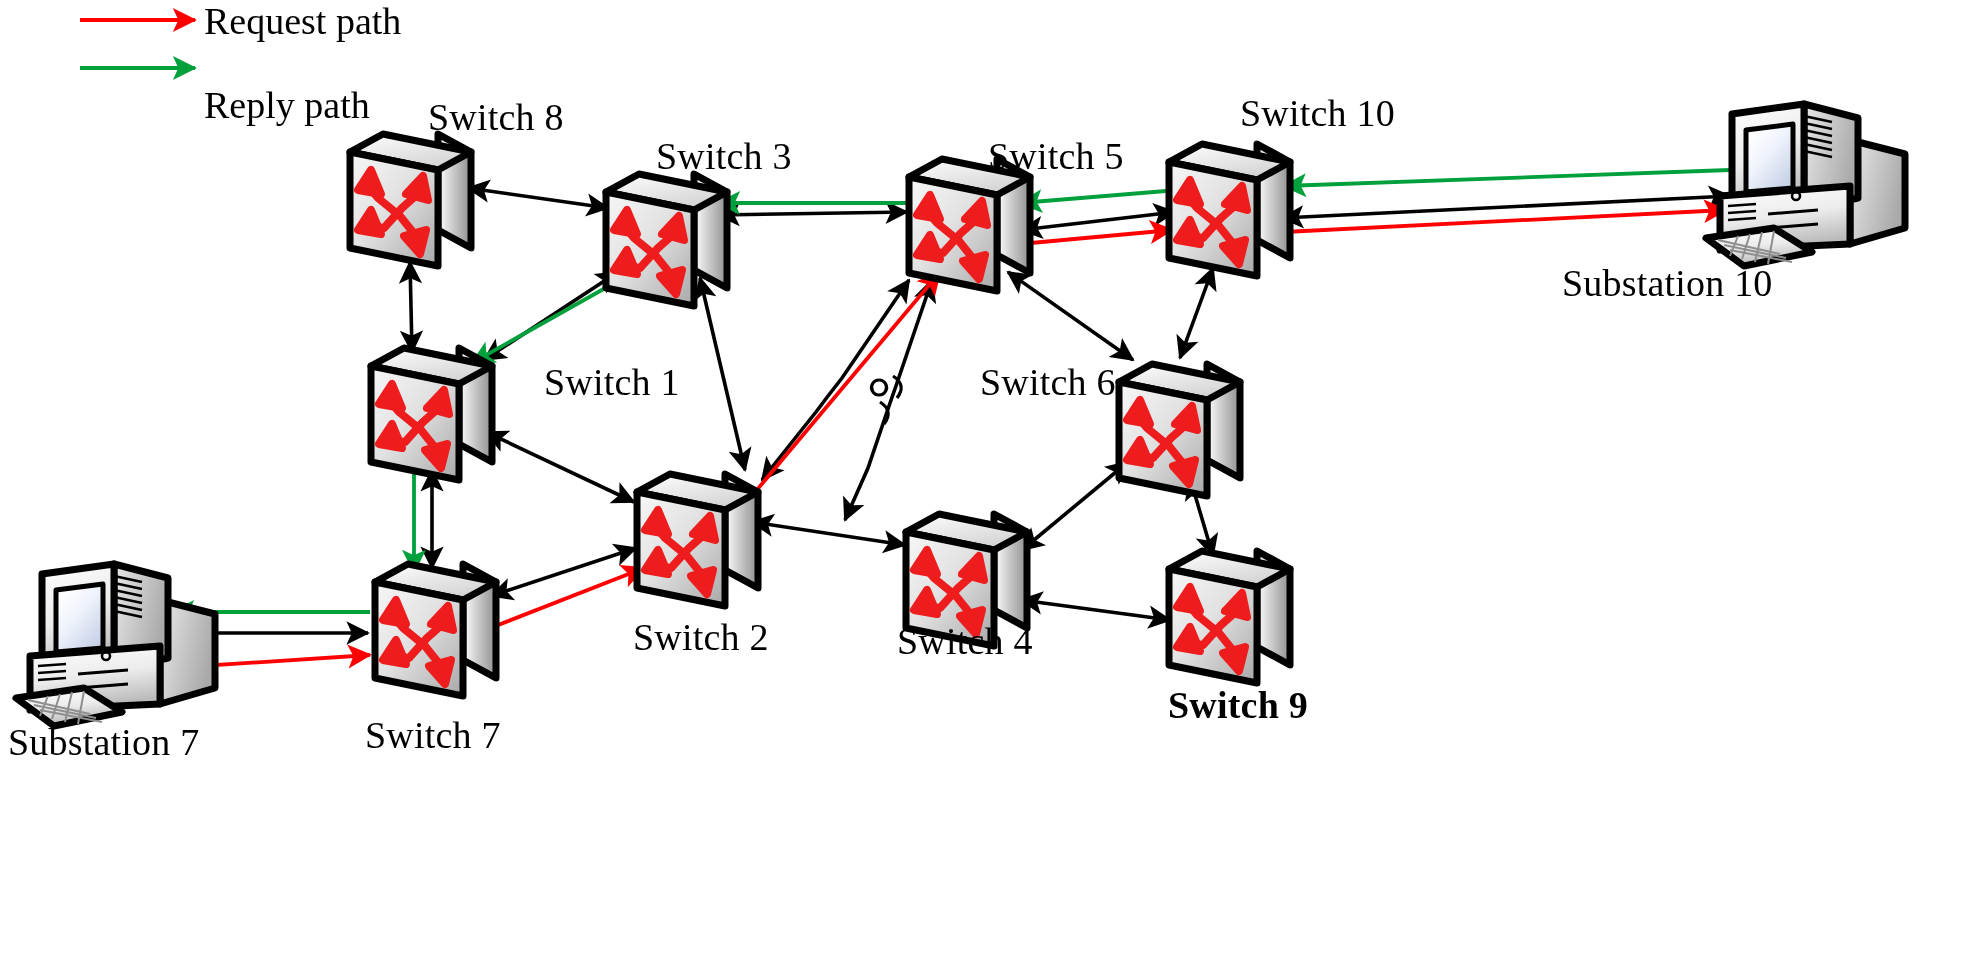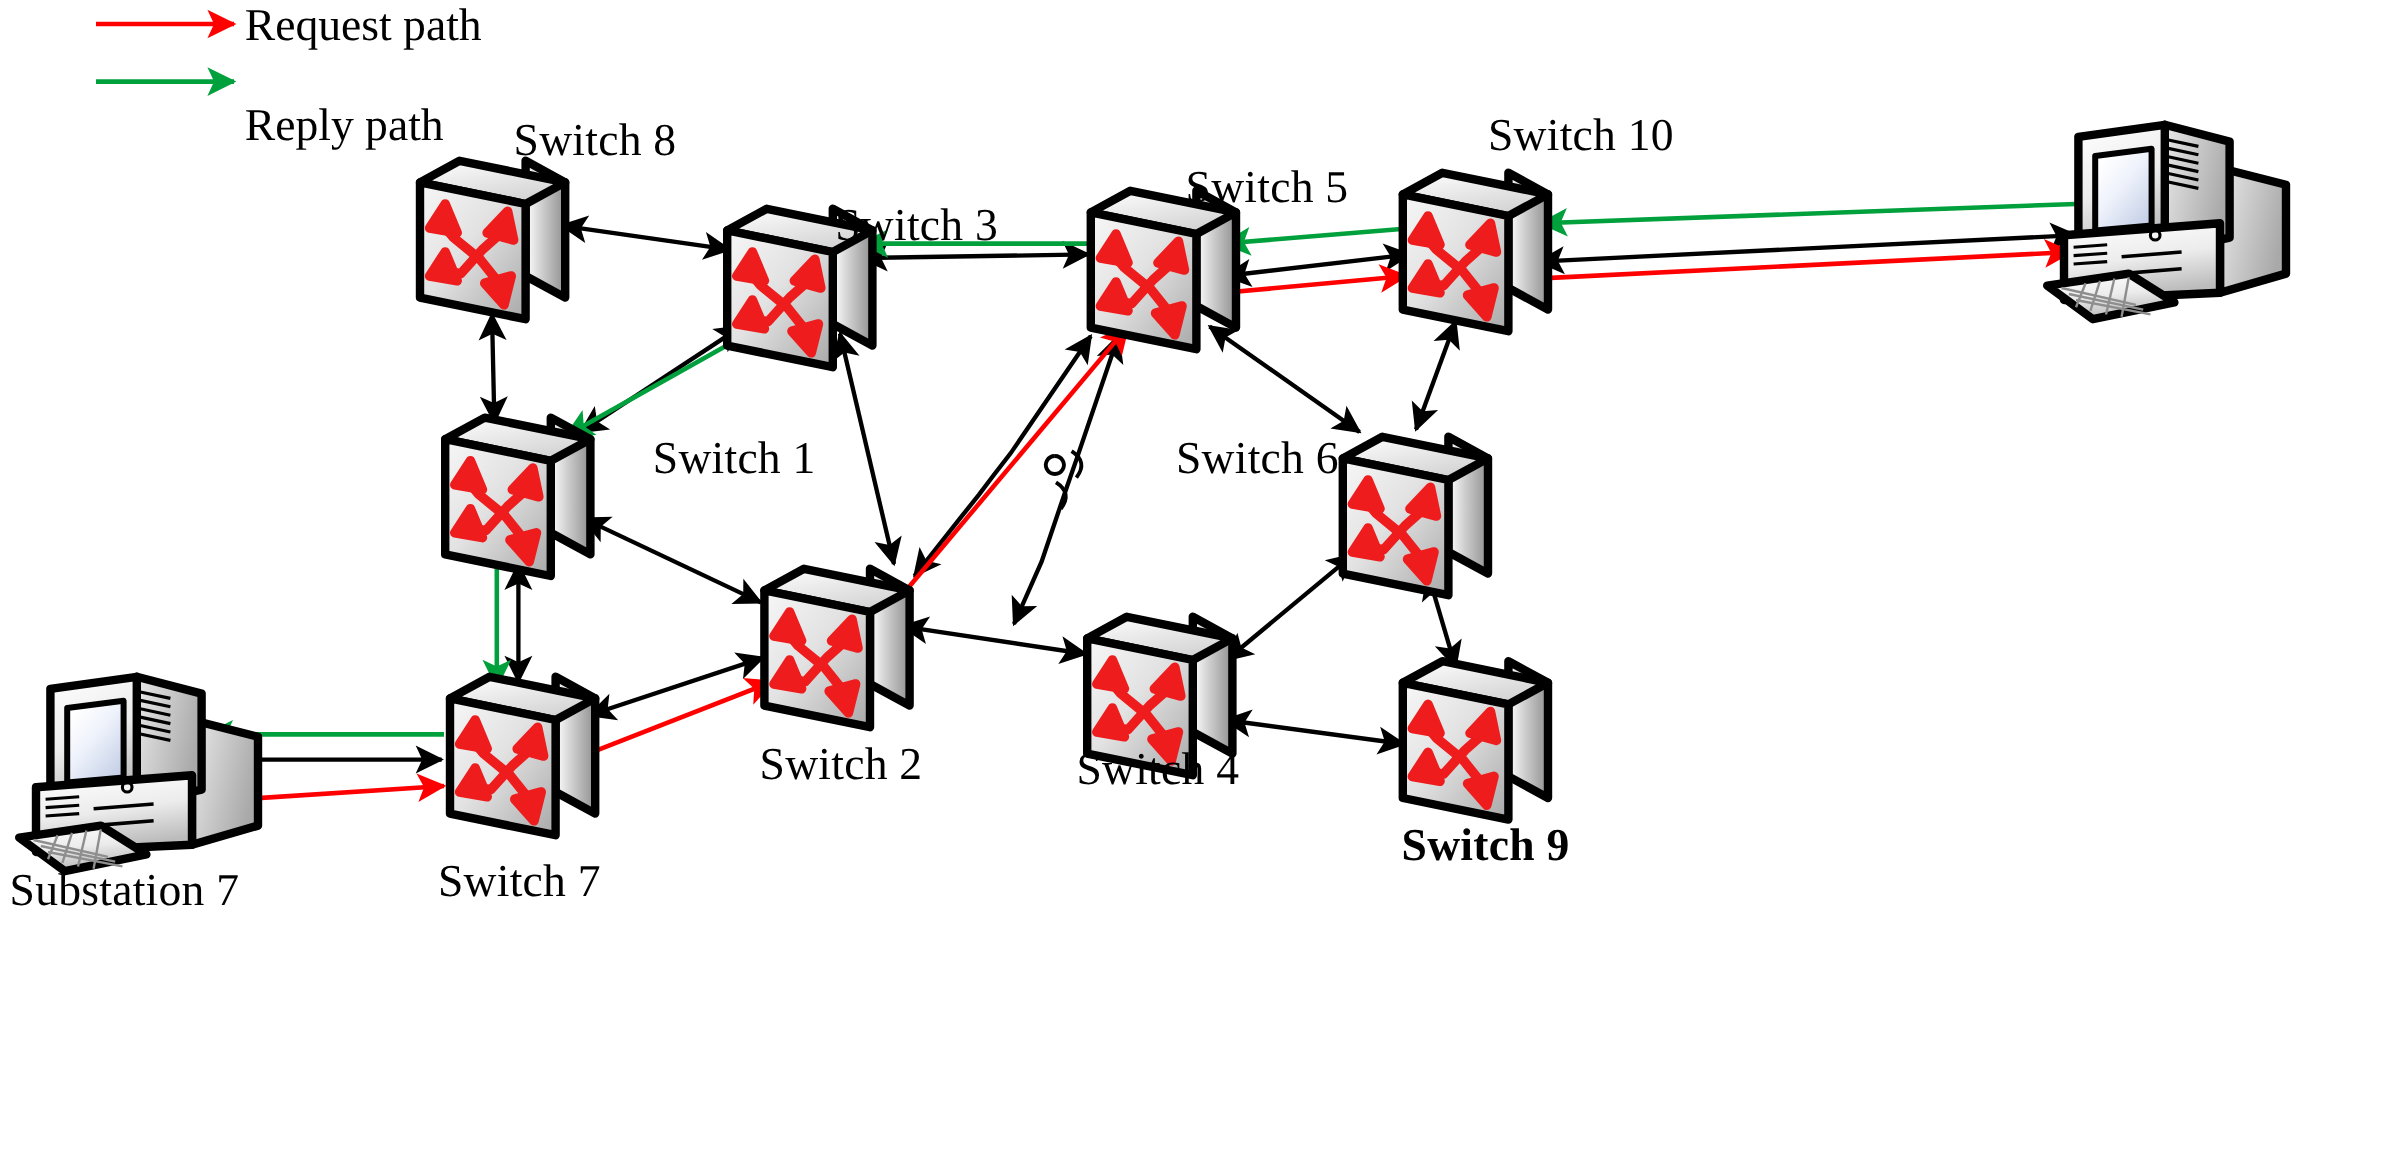--- a/index.html
+++ b/index.html
@@ -240,24 +240,25 @@
     <g>
       <line x1="80" y1="20" x2="195" y2="20" stroke="#ff0000" stroke-width="3.8" marker-end="url(#ahRed)"></line>
       <line x1="80" y1="68" x2="195" y2="68" stroke="#00a03c" stroke-width="3.8" marker-end="url(#ahGreen)"></line>
     </g>
   </svg>
 
   <div class="legend-label" style="left:204px; top:2px;">Request path</div>
   <div class="legend-label" style="left:204px; top:50px;margin-top:36px;">Reply path</div>
 
   <div class="node-label" style="left:428px; top:98px;">Switch 8</div>
-  <div class="node-label" style="left:696px; top:137px;margin-top:32px;">Switch 3</div>
+  <div class="node-label" style="left:656px; top:137px;">Switch 3</div>
   <div class="node-label" style="left:988px; top:137px;">Switch 5</div>
   <div class="node-label" style="left:1240px; top:94px;">Switch 10</div>
   <div class="node-label" style="left:500px; top:363px;margin-left:44px;">Switch 1</div>
   <div class="node-label" style="left:980px; top:363px;">Switch 6</div>
   <div class="node-label" style="left:633px; top:618px;">Switch 2</div>
   <div class="node-label" style="left:897px; top:622px;">Switch 4</div>
   <div class="node-label" style="left:1168px; top:686px;font-weight:bold;">Switch 9</div>
   <div class="node-label" style="left:365px; top:690px;margin-top:26px;">Switch 7</div>
   <div class="node-label" style="left:8px; top:723px;">Substation 7</div>
+  <div class="node-label" style="left:1562px; top:264px;">Substation 10</div>
 
 </div>
 
 </body></html>

